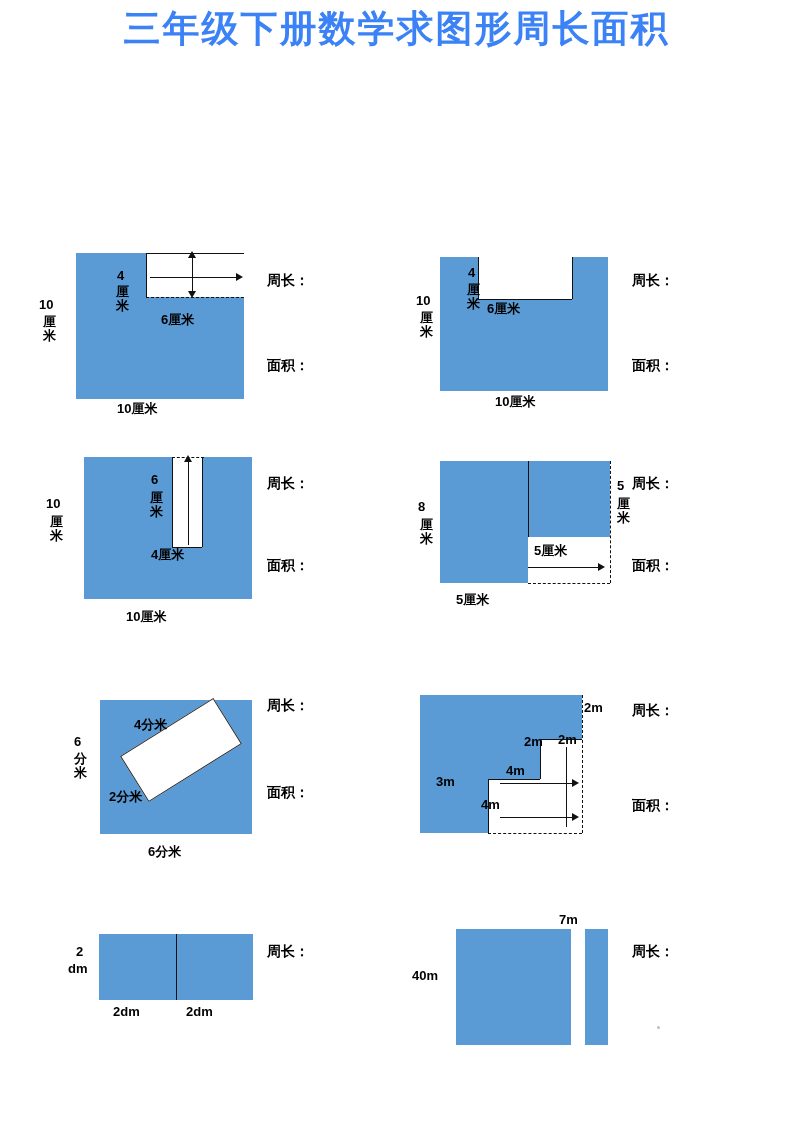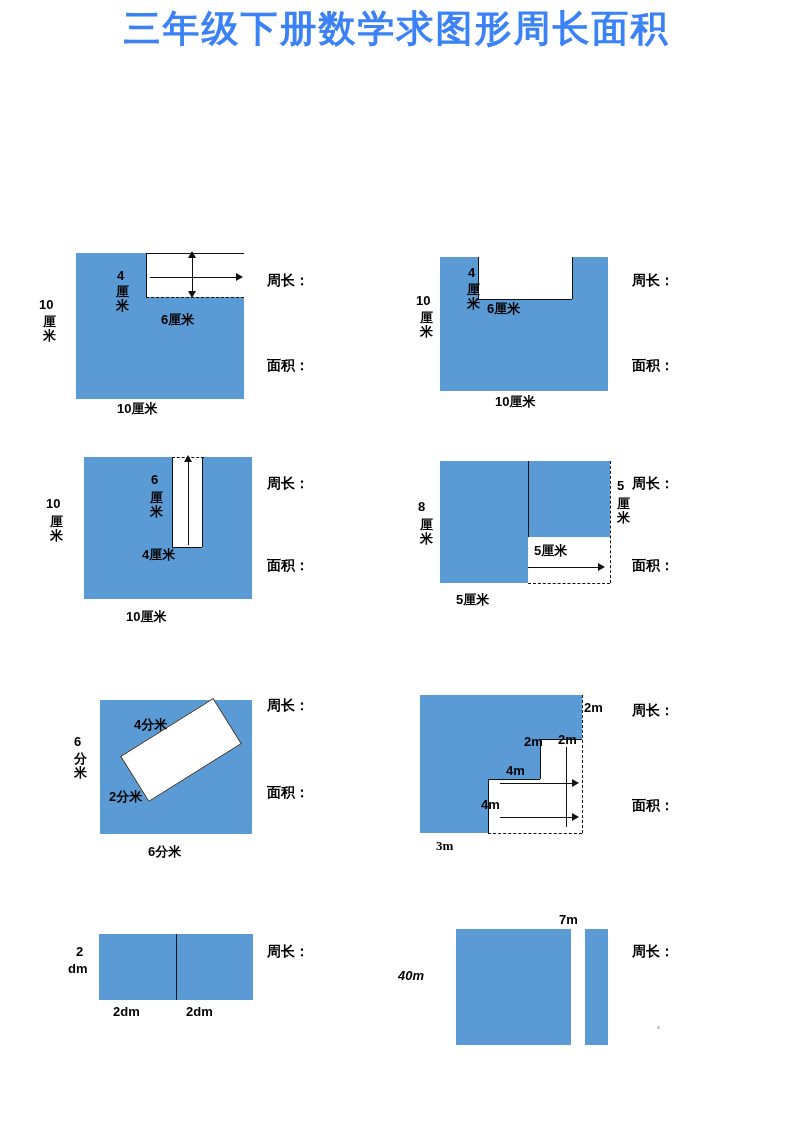--- a/index.html
+++ b/index.html
@@ -126,21 +126,21 @@
     <div class="notch" style="left:172px;top:400px;width:30px;height:90px;"></div>
     <div class="solid v" style="left:172px;top:400px;height:90px;"></div>
     <div class="solid v" style="left:202px;top:400px;height:90px;"></div>
     <div class="solid h" style="left:172px;top:490px;width:30px;"></div>
     <div class="dash h" style="left:172px;top:400px;width:32px;"></div>
     <div class="solid v" style="left:188px;top:404px;height:84px;"></div>
     <div class="arrow u" style="left:184px;top:398px;"></div>
 
     <div class="lbl" style="left:151px;top:416px;">6</div>
     <div class="lbl v" style="left:150px;top:434px;">厘米</div>
-    <div class="lbl" style="left:142px;top:491px;">4厘米</div>
+    <div class="lbl" style="left:151px;top:491px;">4厘米</div>
     <div class="lbl" style="left:46px;top:440px;">10</div>
     <div class="lbl v" style="left:50px;top:458px;">厘米</div>
     <div class="lbl" style="left:126px;top:553px;">10厘米</div>
 
     <div class="ask" style="left:267px;top:418px;">周长：</div>
     <div class="ask" style="left:267px;top:500px;">面积：</div>
   </div>
 
   <div class="prob">
     <div class="shape" style="left:440px;top:404px;width:88px;height:122px;"></div>
@@ -193,21 +193,21 @@
     <div class="solid h" style="left:500px;top:726px;width:74px;"></div>
     <div class="solid h" style="left:500px;top:760px;width:74px;"></div>
     <div class="arrow r" style="left:572px;top:722px;"></div>
     <div class="arrow r" style="left:572px;top:756px;"></div>
 
     <div class="lbl" style="left:584px;top:644px;">2m</div>
     <div class="lbl" style="left:524px;top:678px;">2m</div>
     <div class="lbl" style="left:558px;top:676px;">2m</div>
     <div class="lbl" style="left:506px;top:707px;">4m</div>
     <div class="lbl" style="left:481px;top:741px;">4m</div>
-    <div class="lbl" style="left:436px;top:782px;font-family:Liberation Serif, serif;">3m</div>
+    <div class="lbl" style="left:436px;top:718px;">3m</div>
 
     <div class="ask" style="left:632px;top:645px;">周长：</div>
     <div class="ask" style="left:632px;top:740px;">面积：</div>
   </div>
 
   <div class="prob">
     <div class="shape" style="left:99px;top:877px;width:154px;height:66px;"></div>
     <div class="solid v" style="left:176px;top:877px;height:66px;"></div>
 
     <div class="lbl" style="left:76px;top:888px;">2</div>
@@ -217,21 +217,21 @@
 
     <div class="ask" style="left:267px;top:886px;">周长：</div>
 
   </div>
 
   <div class="prob">
     <div class="shape" style="left:456px;top:872px;width:152px;height:116px;"></div>
     <div class="whitebox" style="left:571px;top:872px;width:14px;height:116px;"></div>
 
     <div class="lbl" style="left:559px;top:856px;">7m</div>
-    <div class="lbl" style="left:398px;top:912px;font-style:italic;">40m</div>
+    <div class="lbl" style="left:412px;top:912px;">40m</div>
 
     <div class="ask" style="left:632px;top:886px;">周长：</div>
 
   </div>
 
   <div class="pagemark" style="left:657px;top:1026px;"></div>
 
 </div>
 
 </body></html>

